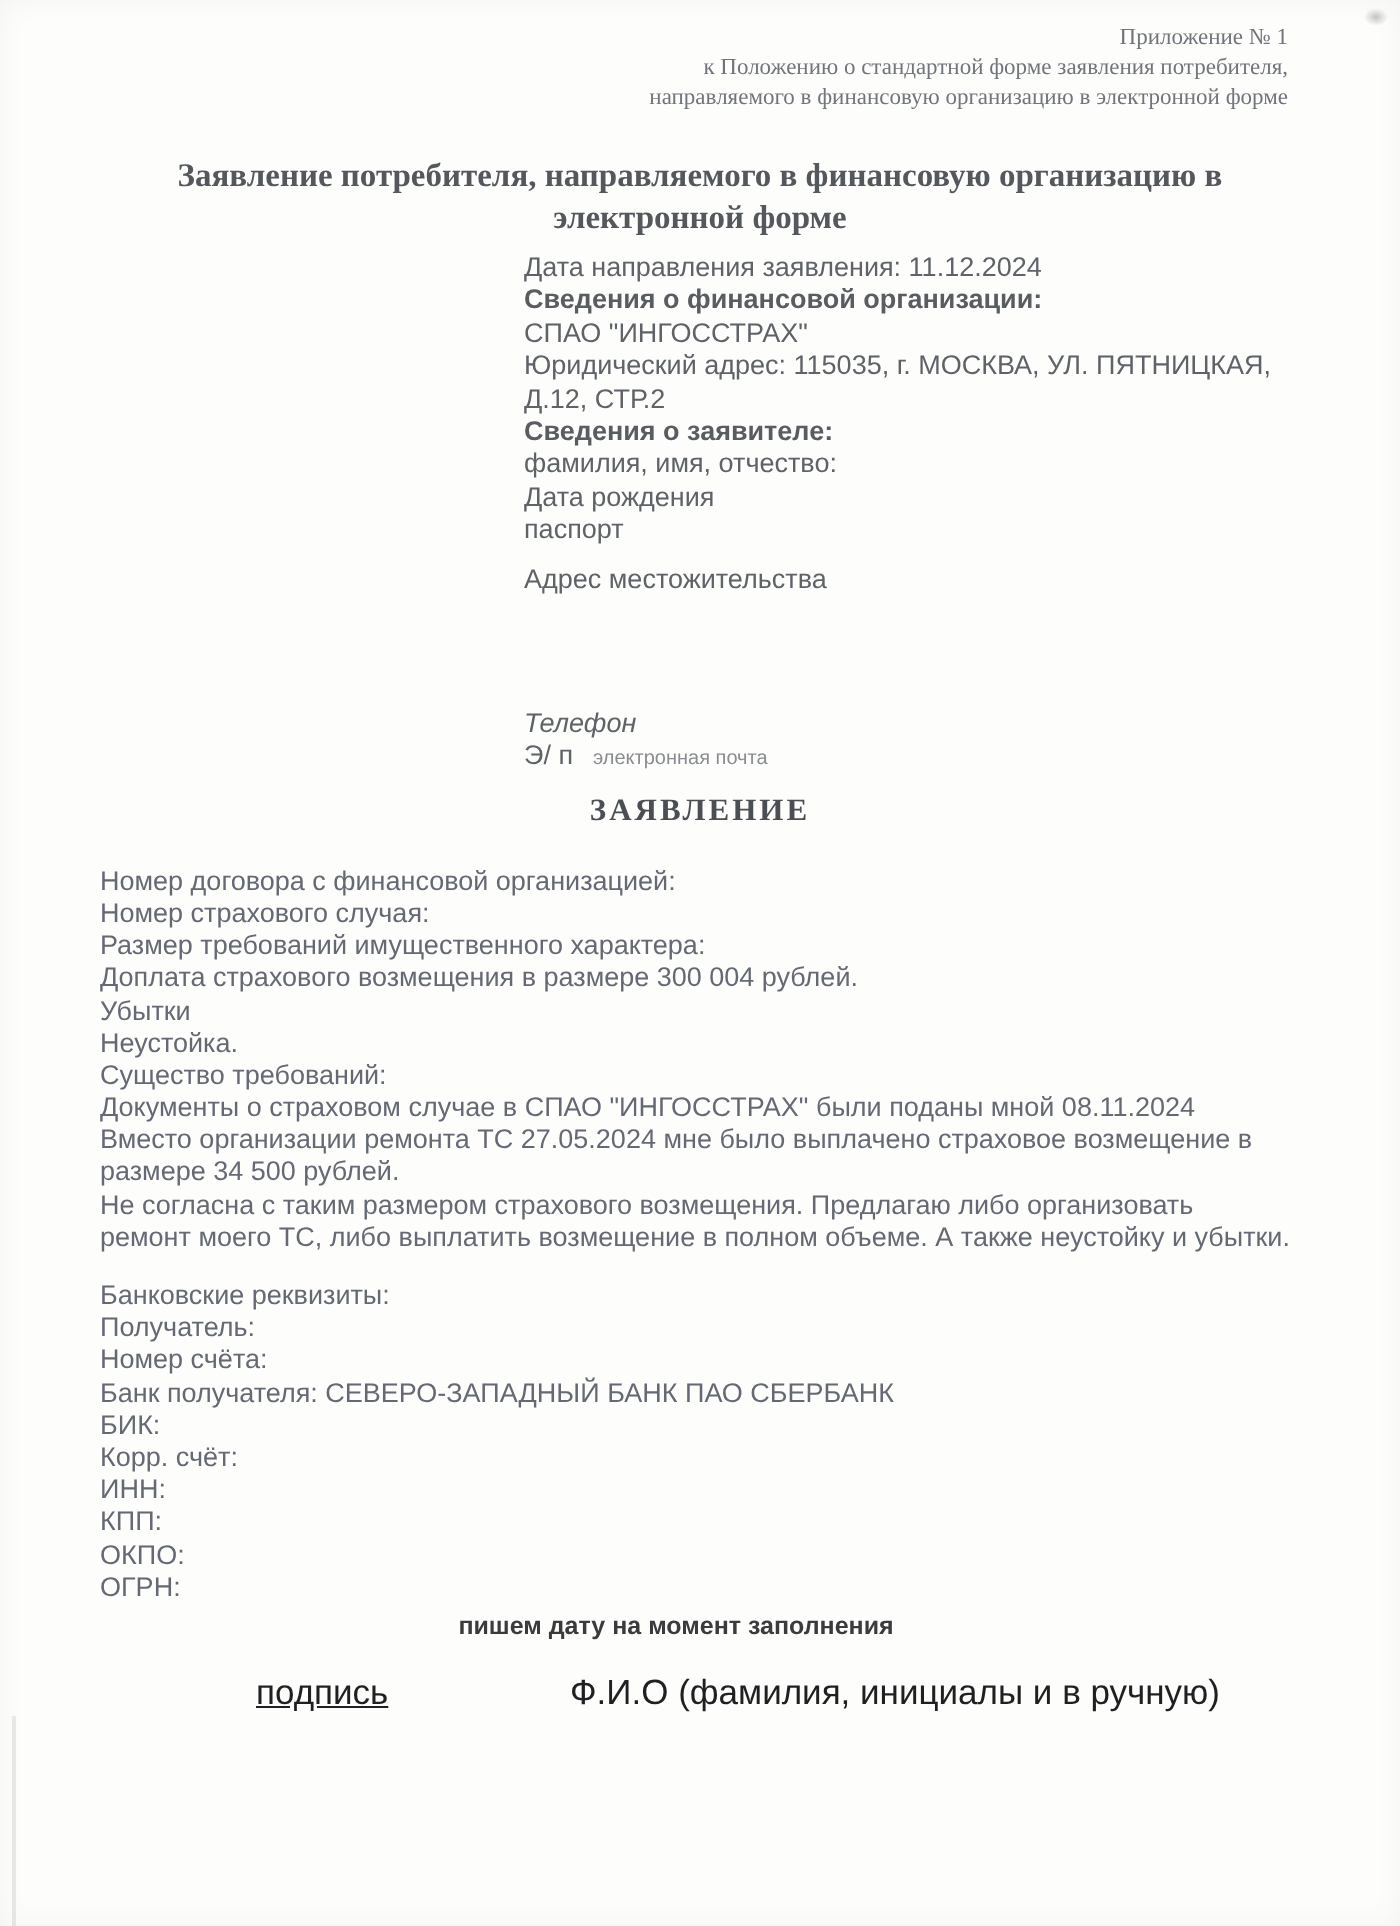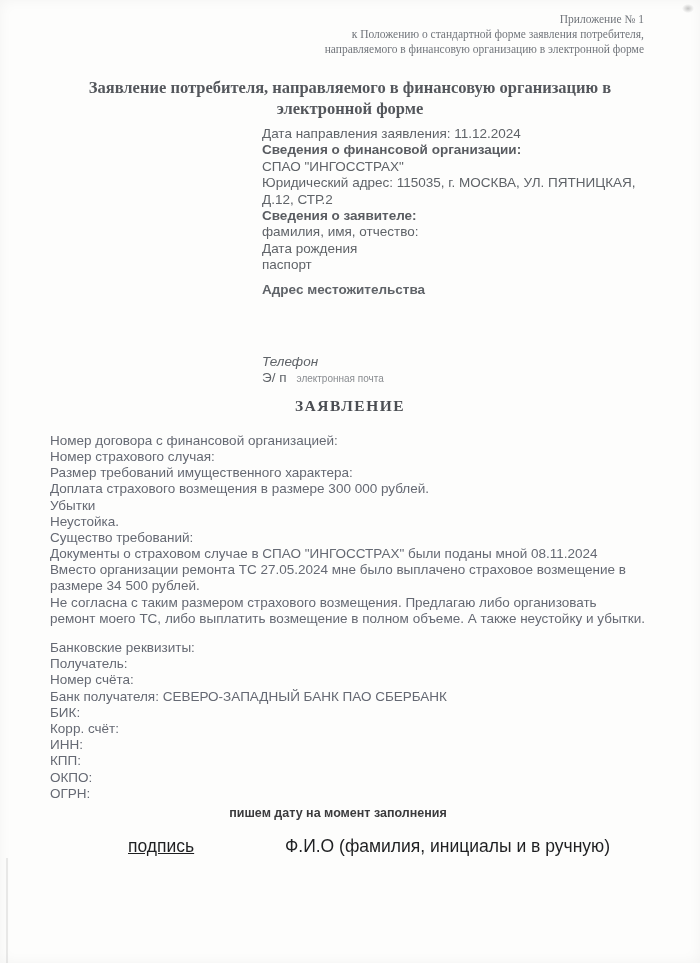--- a/index.html
+++ b/index.html
@@ -36,21 +36,21 @@
   }
 
   
   .info-block {
     position: absolute; left: 262px; top: 126px; width: 410px;
     font-size: 13.5px; line-height: 16.4px;
     color: #5f6368;
   }
   .info-block .iline { white-space: nowrap; }
   .info-block .bold { font-weight: bold; color: #595c61; }
-  .addr-label { margin-top: 8px; font-weight: bold; }
+  .addr-label { margin-top: 8px; }
   .phone-label { margin-top: 56px; font-style: italic; }
   .email-line .hint {
     font-size: 10px; color: #898c90; margin-left: 10px;
   }
 
   
   .statement-heading {
     position: absolute; top: 397px; left: 0; right: 0;
     text-align: center;
     font-family: "Liberation Serif", "DejaVu Serif", serif;
@@ -134,21 +134,21 @@
   <div class="statement-heading">ЗАЯВЛЕНИЕ</div>
 
   <div class="body-block">
 
       <div class="line">Номер договора с финансовой организацией:</div>
 
       <div class="line">Номер страхового случая:</div>
 
       <div class="line">Размер требований имущественного характера:</div>
 
-      <div class="line">Доплата страхового возмещения в размере 300 000 рублей.</div>
+      <div class="line">Доплата страхового возмещения в размере 300 004 рублей.</div>
 
       <div class="line">Убытки</div>
 
       <div class="line">Неустойка.</div>
 
       <div class="line">Существо требований:</div>
 
       <div class="line">Документы о страховом случае в СПАО "ИНГОССТРАХ" были поданы мной 08.11.2024</div>
 
       <div class="line">Вместо организации ремонта ТС 27.05.2024 мне было выплачено страховое возмещение в</div>

